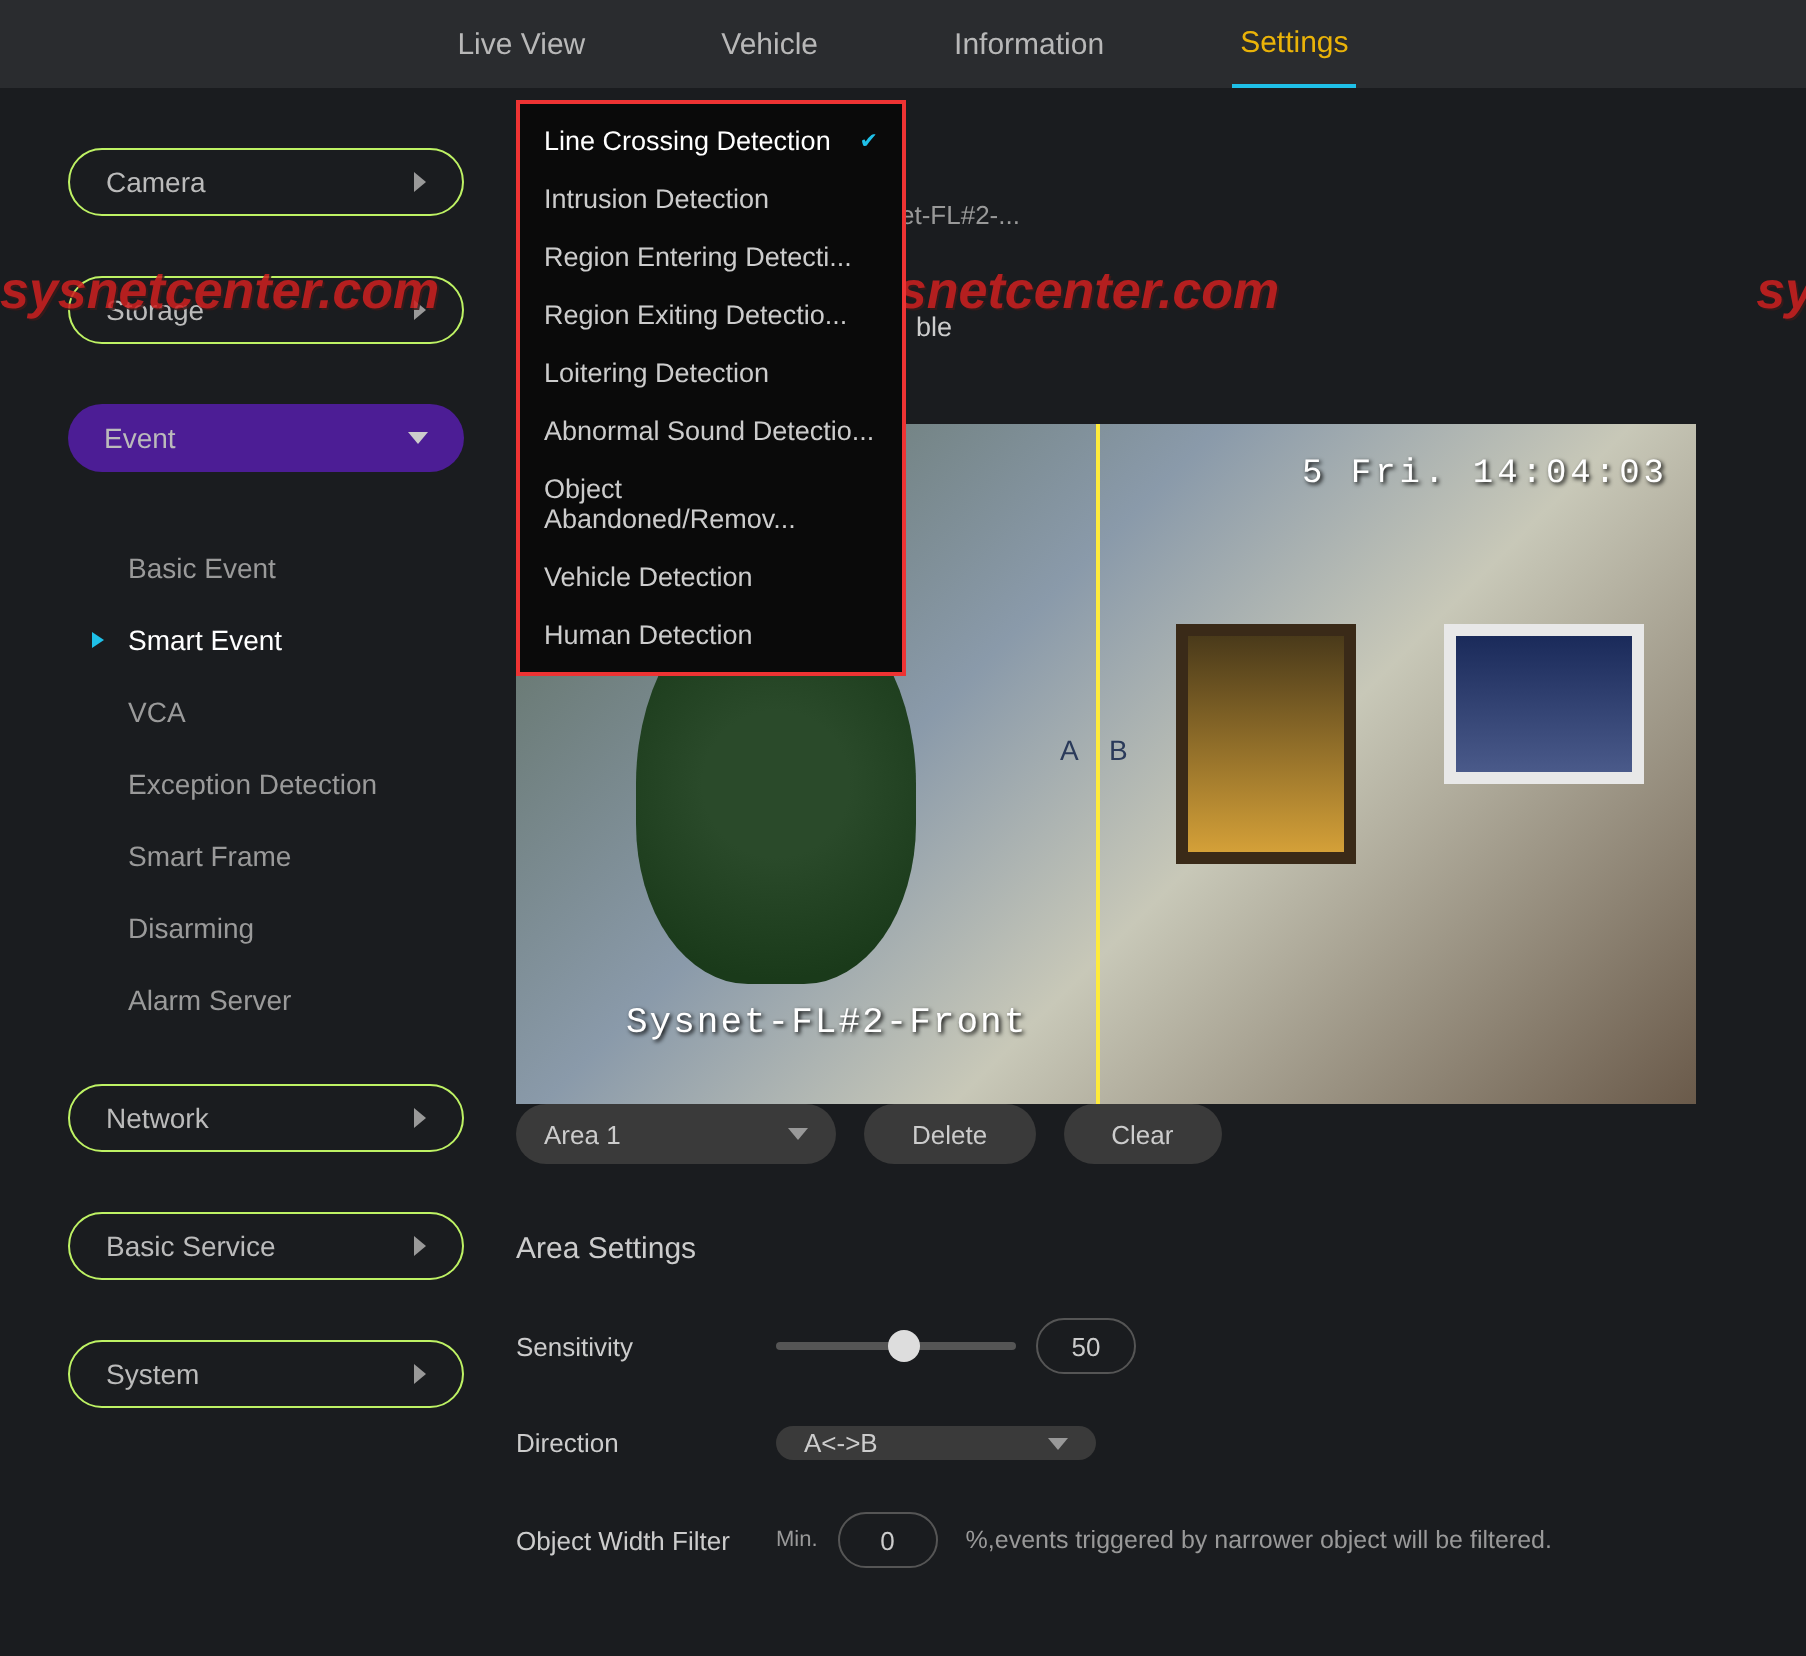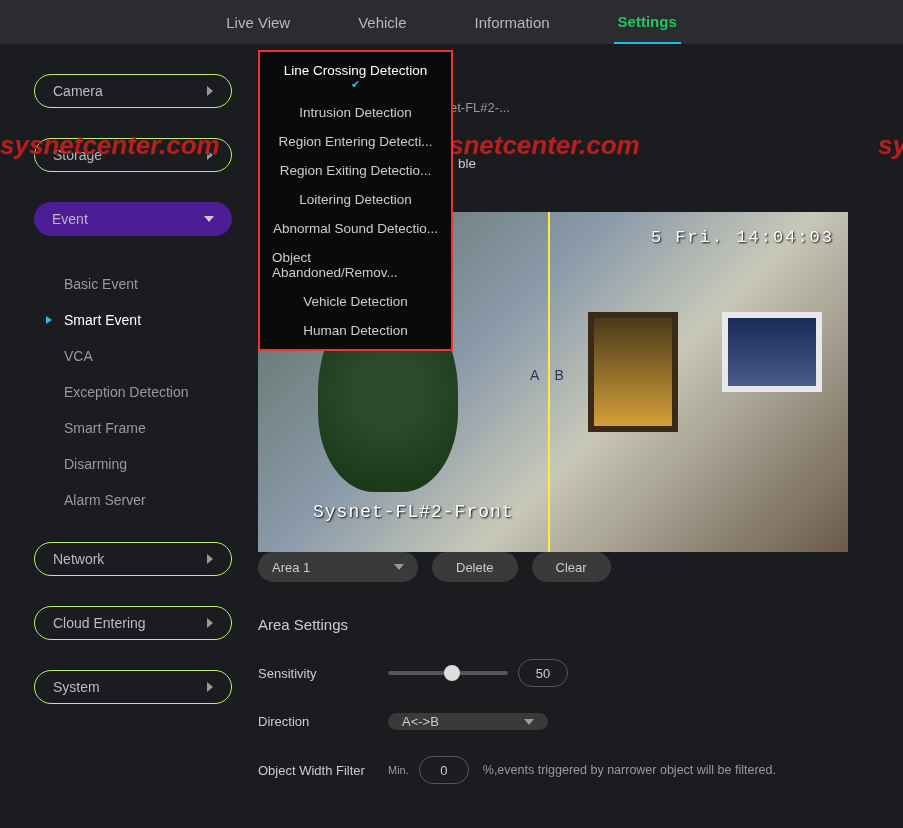--- a/index.html
+++ b/index.html
@@ -1,35 +1,35 @@
 <!DOCTYPE html>
 <html><head>
 <meta charset="utf-8">
 <style>
   * { box-sizing: border-box; margin: 0; padding: 0; font-family: Arial, sans-serif; }
   body { background: #1a1c1f; color: #b8b8b8; width: 903px; height: 828px; overflow: hidden; position: relative; }
   
   .topnav { height: 44px; background: #2a2c2f; display: flex; align-items: center; justify-content: center; gap: 60px; padding: 0 40px; }
   .topnav-item { font-size: 15px; color: #b8b8b8; cursor: pointer; padding: 12px 4px; }
-  .topnav-item.active { color: #22c55e; border-bottom: 2px solid #1fc0e8; font-weight: bold; }
+  .topnav-item.active { color: #eab308; border-bottom: 2px solid #1fc0e8; }
   
   .main { display: flex; height: calc(100% - 44px); }
   
   .sidebar { width: 240px; padding: 30px 8px 0 34px; }
   .side-group { border: 1px solid #bef264; border-radius: 18px; height: 34px; display: flex; align-items: center; justify-content: space-between; padding: 0 18px; margin-bottom: 30px; cursor: pointer; font-size: 14px; color: #bbb; }
   .side-group.filled { background: #4c1d95; border: none; }
   .side-item { padding: 10px 0 10px 30px; font-size: 14px; color: #9a9a9a; cursor: pointer; position: relative; }
   .side-item.active { color: #fff; }
   .side-item.active::before { content: ''; position: absolute; left: 12px; top: 50%; transform: translateY(-50%); width: 0; height: 0; border-left: 6px solid #1fc0e8; border-top: 4px solid transparent; border-bottom: 4px solid transparent; }
   .side-subitems { margin-bottom: 24px; }
   
   .content { flex: 1; padding: 20px 30px 0 18px; position: relative; }
   
   .dropdown { position: absolute; top: 6px; left: 18px; width: 195px; background: #0a0a0a; border: 2px solid #e33; z-index: 10; padding: 4px 0; }
-  .dropdown-item { padding: 7px 12px; font-size: 13.5px; color: #ccc; cursor: pointer; display: flex; justify-content: space-between; align-items: center; flex-direction: column; }
+  .dropdown-item { padding: 7px 12px; font-size: 13.5px; color: #ccc; cursor: pointer; display: flex; justify-content: space-between; align-items: center; }
   .dropdown-item.active { color: #fff; font-weight: 500; }
   .check-icon { color: #1fc0e8; font-size: 11px; }
   
   .hidden-select { position: absolute; top: 56px; left: 210px; font-size: 13px; color: #999; }
   .enable-text { position: absolute; top: 112px; left: 218px; color: #ccc; font-size: 13.5px; }
   
   .preview { margin-top: 148px; width: 590px; height: 340px; background: linear-gradient(135deg, #5a6a5a 0%, #8a9aaa 38%, #c8c8b8 60%, #6a5a4a 100%); position: relative; overflow: hidden; }
   .preview-line { position: absolute; left: 290px; top: 0; bottom: 0; width: 2px; background: #ffeb3b; }
   .preview-ab { position: absolute; left: 272px; top: 155px; font-size: 14px; color: #2a3a5a; font-weight: normal; letter-spacing: 6px; }
   .preview-time { position: absolute; top: 16px; right: 14px; color: #fff; font-family: 'Courier New', monospace; font-size: 17px; letter-spacing: 2px; text-shadow: 1px 1px 2px #000; }
@@ -94,21 +94,21 @@
       <div class="side-item">Exception Detection</div>
       <div class="side-item">Smart Frame</div>
       <div class="side-item">Disarming</div>
       <div class="side-item">Alarm Server</div>
     </div>
     <div class="side-group">
       <span>Network</span>
       <span class="chevron-right"></span>
     </div>
     <div class="side-group">
-      <span>Cloud Entering</span>
+      <span>Basic Service</span>
       <span class="chevron-right"></span>
     </div>
     <div class="side-group">
       <span>System</span>
       <span class="chevron-right"></span>
     </div>
   </div>
 
   <div class="content">
 

